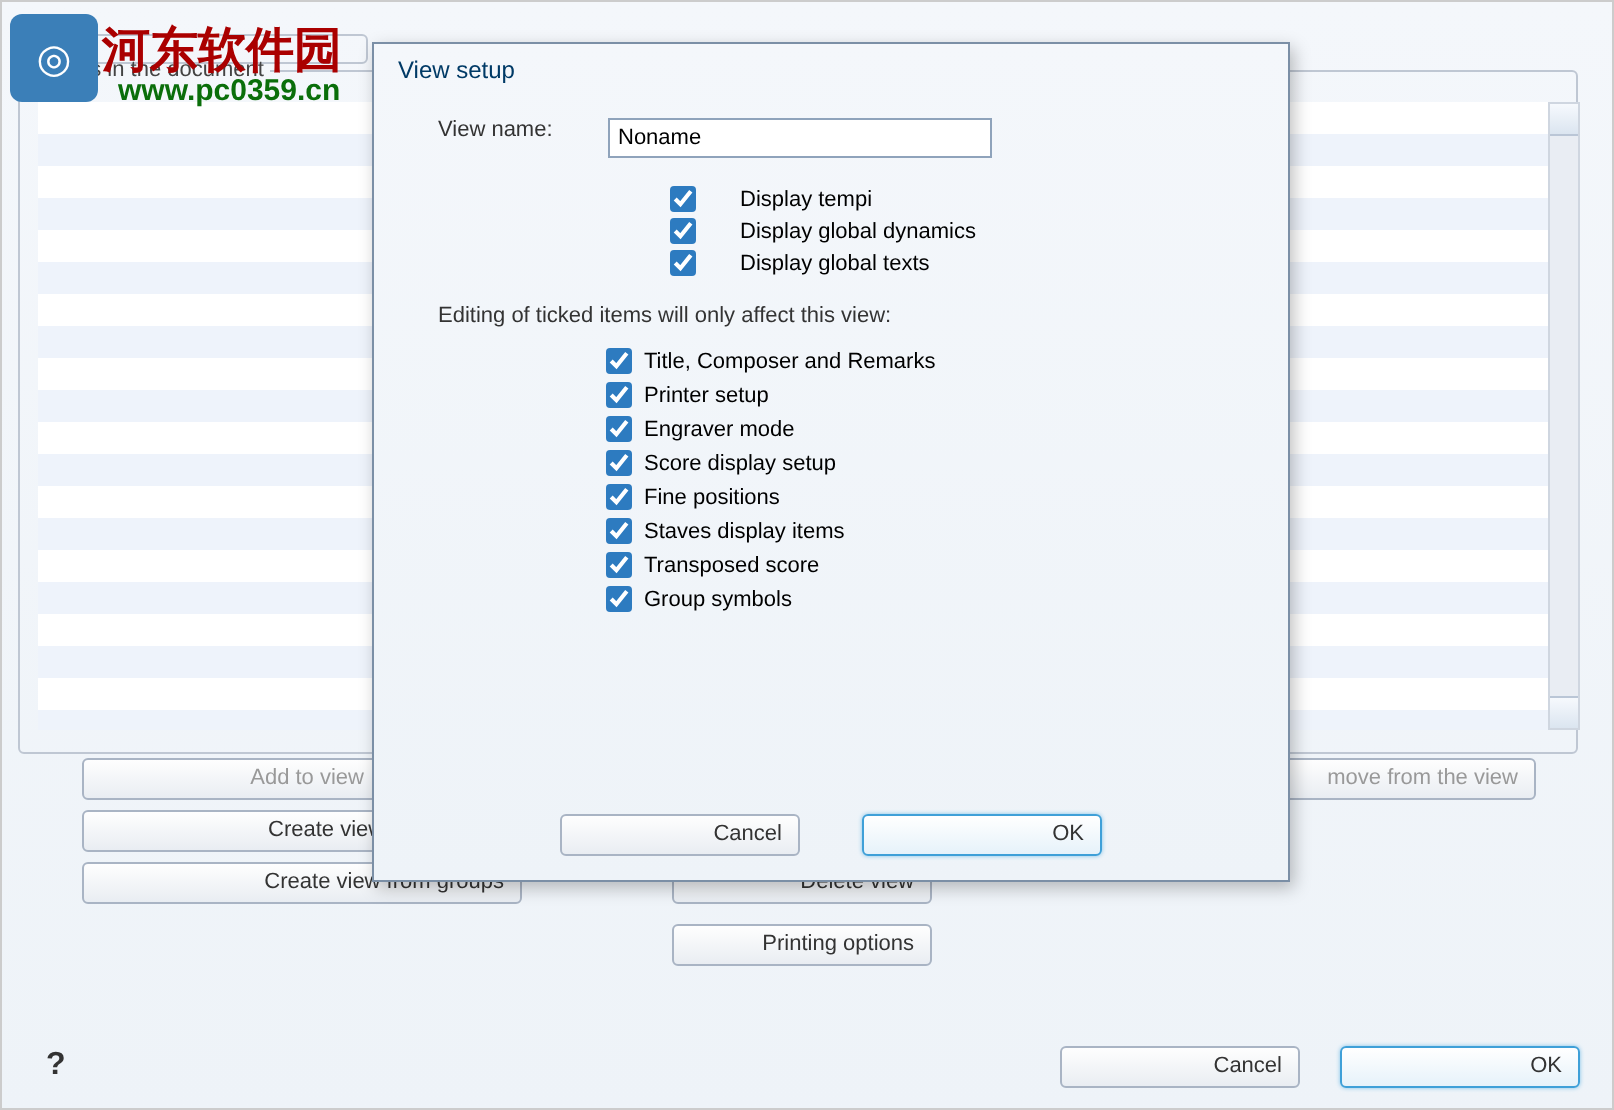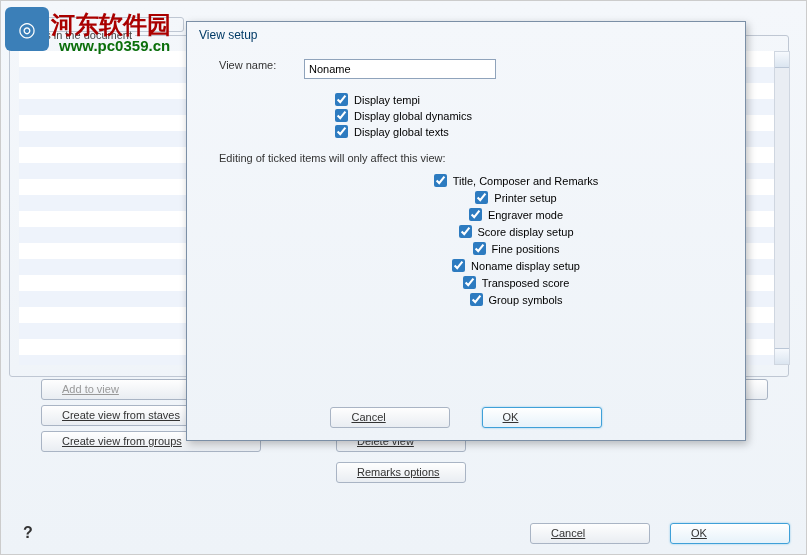--- a/index.html
+++ b/index.html
@@ -16,50 +16,50 @@
 .bg-fieldset-staves { position:absolute; top:28px; left:8px; border:1px solid #bfc7d3; border-radius:3px; padding:4px; width:780px; height:348px; }
 .bg-fieldset-staves legend { font-size:11px; padding:0 3px; color:#444; }
 
 .striped-list { position:absolute; left:18px; top:50px; width:762px; height:314px; background:#fff; border:none; overflow:hidden; }
 .striped-list .row { height:16px; }
 .striped-list .row:nth-child(even){ background:#eef3fb; }
 .striped-list-scroll { position:absolute; right:18px; top:50px; width:16px; height:314px; background:#e9edf3; border:1px solid #cfd6e0; }
 .striped-list-scroll .thumb { position:absolute; top:0; width:100%; height:16px; background:linear-gradient(#f6f9fd,#dbe5f0); border-bottom:1px solid #bac6d6; }
 .striped-list-scroll .thumb-bot { position:absolute; bottom:0; width:100%; height:16px; background:linear-gradient(#f6f9fd,#dbe5f0); border-top:1px solid #bac6d6; }
 
-.btn { display:inline-block; min-width:120px; height:21px; line-height:19px; text-align:left; background:linear-gradient(to bottom,#fefefe,#e9edf2); border:1px solid #a9b4c4; border-radius:3px; color:#333; cursor:pointer; padding:0 20px;text-decoration:underline; }
+.btn { display:inline-block; min-width:120px; height:21px; line-height:19px; text-align:right; background:linear-gradient(to bottom,#fefefe,#e9edf2); border:1px solid #a9b4c4; border-radius:3px; color:#333; cursor:pointer; padding:0 8px; }
 .btn-wide { width:220px; }
 .btn-mid { width:130px; }
 .btn-ok { border:1px solid #3fa0d8; box-shadow:0 0 2px #7fc2e8; background:linear-gradient(to bottom,#ffffff,#e6f2fa); }
 
 .bg-btn-row1 { position:absolute; left:40px; top:378px; display:flex; gap:1px; }
 .bg-btn-col1 .btn-wide { display:block; margin-bottom:5px; }
 .bg-btn-col1 { position:absolute; left:40px; top:404px; }
 .bg-btn-col2 { position:absolute; left:335px; top:404px; }
 .bg-btn-col2 .btn-mid { display:block; margin-bottom:5px; }
 .bg-btn-remove { position:absolute; right:40px; top:378px; }
 .bg-btn-remove .btn-wide { width:150px; color:#999; }
 
 .bottom-row { position:absolute; bottom:12px; right:18px; display:flex; gap:20px; }
 .bottom-row .btn { width:100px; }
 
 .help-q { position:absolute; left:22px; bottom:14px; font-size:16px; font-weight:bold; color:#333; cursor:pointer; }
 
 
-.modal { position:absolute; top:20px; left:185px; width:560px; height:420px; background:linear-gradient(to bottom,#f4f7fb,#eef3f8); border:1px solid #7b8fa6; box-shadow:2px 3px 8px rgba(0,0,0,0.25); z-index:5; }
+.modal { position:absolute; top:20px; left:185px; width:459px; height:420px; background:linear-gradient(to bottom,#f4f7fb,#eef3f8); border:1px solid #7b8fa6; box-shadow:2px 3px 8px rgba(0,0,0,0.25); z-index:5; }
 .modal-title { padding:6px 12px 3px; color:#003a66; font-size:12px; }
 .modal-body { padding:6px 16px 10px 16px; }
 .form-row { display:flex; align-items:flex-start; margin:8px 0 14px 16px; }
 .form-row label { width:85px; color:#333; }
 .form-row input[type=text] { width:192px; height:20px; border:1px solid #8fa3bb; padding:2px 4px; background:#fff; }
 .check-list { margin-left:100px; }
-.check-list .chk { margin:3px 0; display:flex; align-items:center; gap:6px;padding-left:32px; }
+.check-list .chk { margin:3px 0; display:flex; align-items:center; gap:22px;padding-left:32px; }
 .section-label { margin:14px 0 10px 16px; color:#333; }
 .check-list2 { margin-left:100px; }
-.check-list2 .chk { margin:4px 0; display:flex; align-items:center; gap:6px;justify-content:center; }
+.check-list2 .chk { margin:4px 0; display:flex; align-items:center; gap:6px; }
 .chk input[type=checkbox]{ width:13px; height:13px; accent-color:#2d7bc0; }
 .modal-footer { position:absolute; bottom:12px; left:0; width:100%; text-align:center; }
 .modal-footer .btn { width:95px; margin:0 14px; }
 </style>
 </head>
 <body>
 
 <div class="bg-window">
 
   <div class="watermark-logo">◎</div>
@@ -110,21 +110,21 @@
 
   <div class="bg-btn-col1">
     <div class="btn btn-wide">Create view from staves</div>
     <div class="btn btn-wide">Create view from groups</div>
   </div>
 
   <div class="bg-btn-col2">
     <div class="btn btn-mid">Duplicate view</div>
     <div class="btn btn-mid">Delete view</div>
     <div style="height:5px"></div>
-    <div class="btn btn-mid">Remarks options</div>
+    <div class="btn btn-mid">Printing options</div>
   </div>
 
   <div class="help-q">?</div>
 
   <div class="bottom-row">
     <div class="btn">Cancel</div>
     <div class="btn btn-ok">OK</div>
   </div>
 </div>
 
@@ -169,21 +169,21 @@
       <div class="chk">
           <input type="checkbox" checked="" style="">
           <span>Score display setup</span>
         </div>
       <div class="chk">
           <input type="checkbox" checked="" style="">
           <span>Fine positions</span>
         </div>
       <div class="chk">
           <input type="checkbox" checked="" style="">
-          <span>Noname display setup</span>
+          <span>Staves display items</span>
         </div>
       <div class="chk">
           <input type="checkbox" checked="" style="">
           <span>Transposed score</span>
         </div>
       <div class="chk">
           <input type="checkbox" checked="" style="">
           <span>Group symbols</span>
         </div>
     </div>

